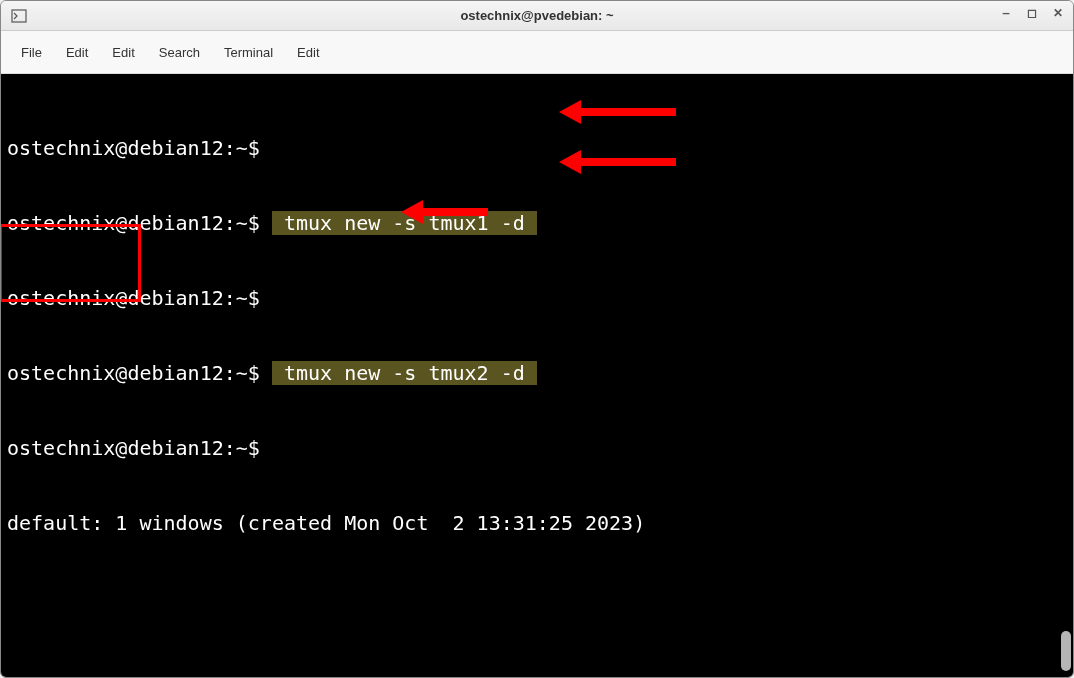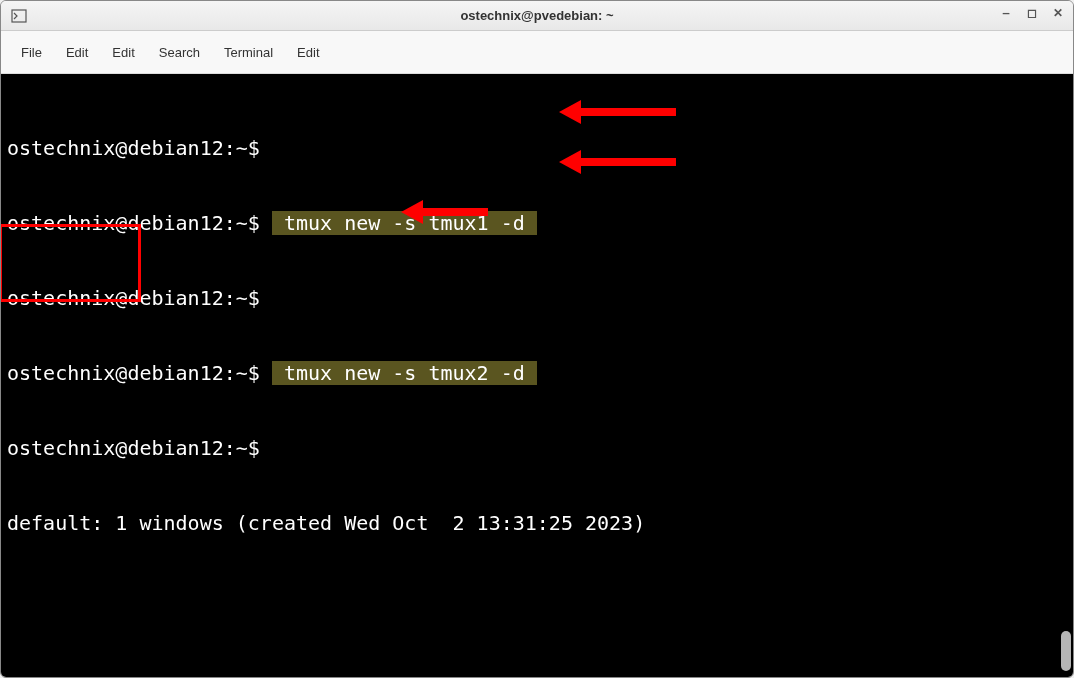--- a/index.html
+++ b/index.html
@@ -143,21 +143,21 @@
   <span class="menu-item">Terminal</span>
   <span class="menu-item">Edit</span>
 </div>
 
 <div class="terminal">
   <div class="term-line"><span>ostechnix@debian12:~$ </span></div>
   <div class="term-line"><span>ostechnix@debian12:~$ </span><span class="hl"> tmux new -s tmux1 -d </span></div>
   <div class="term-line"><span>ostechnix@debian12:~$ </span></div>
   <div class="term-line"><span>ostechnix@debian12:~$ </span><span class="hl"> tmux new -s tmux2 -d </span></div>
   <div class="term-line"><span>ostechnix@debian12:~$ </span></div>
-  <div class="term-line"><span>default: 1 windows (created Wed Oct  2 13:31:25 2023)</span></div>
+  <div class="term-line"><span>default: 1 windows (created Mon Oct  2 13:31:25 2023)</span></div>
   
   
   
 
   
   <div class="arrow" style="left:558px; top:32px;">
     <div class="arrow-head"></div><div class="arrow-shaft" style="width:95px;"></div>
   </div>
   <div class="arrow" style="left:558px; top:82px;">
     <div class="arrow-head"></div><div class="arrow-shaft" style="width:95px;"></div>

